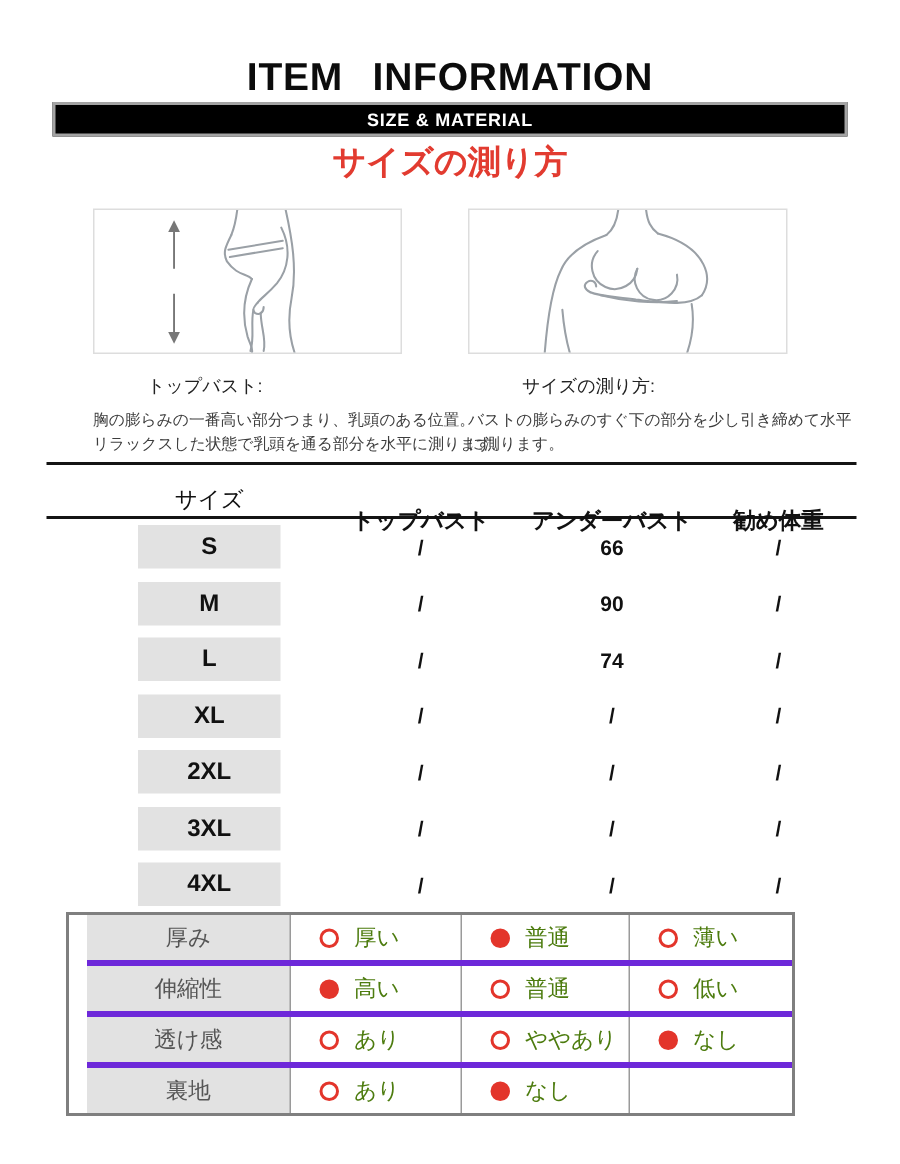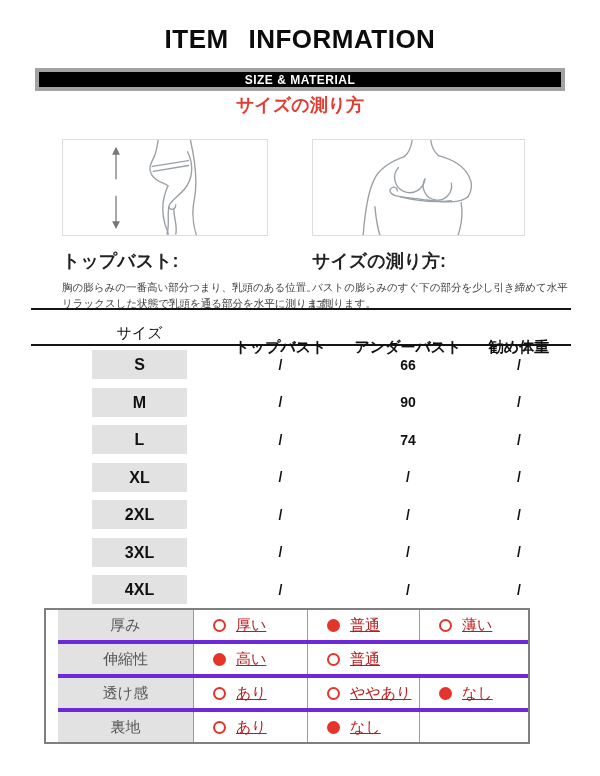--- a/index.html
+++ b/index.html
@@ -3,44 +3,44 @@
 <meta charset="utf-8">
 <style>
   html,body { margin:0; padding:0; background:#fff; }
   #page {
     position:relative; width:600px; height:776px; background:#fff; overflow:hidden;
     font-family:"Liberation Sans","DejaVu Sans",sans-serif; color:#111;
   }
 
   
   .title {
-    position:absolute; top:24px; left:0; right:0; text-align:center;
+    position:absolute; top:36px; left:0; right:0; text-align:center;
     font-size:26px; font-weight:bold; letter-spacing:.5px; word-spacing:12px; color:#0c0c0c;
   }
   .banner {
     position:absolute; top:68px; left:35px; width:530px; height:23px;
-    background:var(--banner-bg,#000); border:4px solid #a3a3a3;
+    background:var(--banner-bg,#000); border:2px solid #a3a3a3;
     display:flex; align-items:center; justify-content:center; box-sizing:border-box;
   }
   .banner span { color:var(--banner-text,#fff); font-size:12px; font-weight:bold; letter-spacing:.5px; }
   .section-heading {
     position:absolute; top:93px; left:0; right:0; text-align:center;
-    font-size:18px; font-weight:bold; color:var(--accent-red,#e23b30);
+    font-size:22px; font-weight:bold; color:var(--accent-red,#e23b30);
   }
 
   
   .figures { position:absolute; top:139px; left:62px; width:513px; display:flex; }
   .fig-col { width:250px; flex:none; }
   .fig-col.right { width:263px; }
   .fig-box {
     width:206px; height:97px; border:1px solid #ddd; background:#fff; box-sizing:border-box;
   }
   .fig-col.right .fig-box { width:213px; }
   .fig-box svg { display:block; width:100%; height:100%; }
-  .fig-label { margin-top:13px; font-size:18px; font-weight:bold; color:#222; }
+  .fig-label { margin-top:13px; font-size:12px; font-weight:normal; color:#222;margin-left:36px; }
   .fig-desc { margin-top:7px; font-size:10.5px; color:#3d3d3d; line-height:1.5; }
   .fig-desc .nowrap { white-space:nowrap; }
   .fig-col.right .fig-desc { width:256px; }
 
   
   .size-table { position:absolute; top:308px; left:31px; width:540px; }
   .st-head {
     display:grid; grid-template-columns:181px 137px 118px 104px;
     border-top:2px solid #141414; border-bottom:2px solid #141414;
     height:34px; align-items:center;
@@ -66,21 +66,21 @@
     border:2px solid #7f7f7f; box-sizing:content-box;padding-left:12px;
   }
   .attr-row { display:grid; grid-template-columns:136px 114px 112px 104px; height:30px; }
   .attr-row + .attr-row { border-top:4px solid #6d28d9; }
   .attr-row > div { border-right:1px solid #9a9a9a; box-sizing:border-box; }
   .attr-row > div:last-child { border-right:none; }
   .a-name {
     background:var(--size-cell-bg,#e2e2e2); display:flex; align-items:center; justify-content:center;
     font-size:15px; color:#555;
   }
-  .a-opt { display:flex; align-items:center; padding-left:19px; background:#fff; font-size:15px; color:#b91c1c;text-decoration:underline; }
+  .a-opt { display:flex; align-items:center; padding-left:19px; background:#fff; font-size:15px; color:#4d7c0f; }
   .a-opt .lbl { margin-left:10px; }
   .radio {
     width:13px; height:13px; border-radius:50%; flex:none; box-sizing:border-box;
     border:2px solid var(--radio-red,#e3352b); background:#fff;
   }
   .radio.filled { background:var(--radio-red,#e3352b); }
 
   .lineart { stroke:#9aa0a6; stroke-width:1.4; fill:none; stroke-linecap:round; stroke-linejoin:round; }
   .arrowart { stroke:#777; stroke-width:1.3; fill:none; }
   .arrowhead { fill:#777; stroke:none; }
@@ -241,20 +241,24 @@
     <div class="attr-row">
       <div class="a-name">伸縮性</div>
       <div class="a-opt">
         <span class="radio filled"></span>
         <span class="lbl">高い</span>
       </div>
       <div class="a-opt">
         <span class="radio"></span>
         <span class="lbl">普通</span>
       </div>
+      <div class="a-opt">
+        <span class="radio"></span>
+        <span class="lbl">低い</span>
+      </div>
     </div>
 
     <div class="attr-row">
       <div class="a-name">透け感</div>
       <div class="a-opt">
         <span class="radio"></span>
         <span class="lbl">あり</span>
       </div>
       <div class="a-opt">
         <span class="radio"></span>

